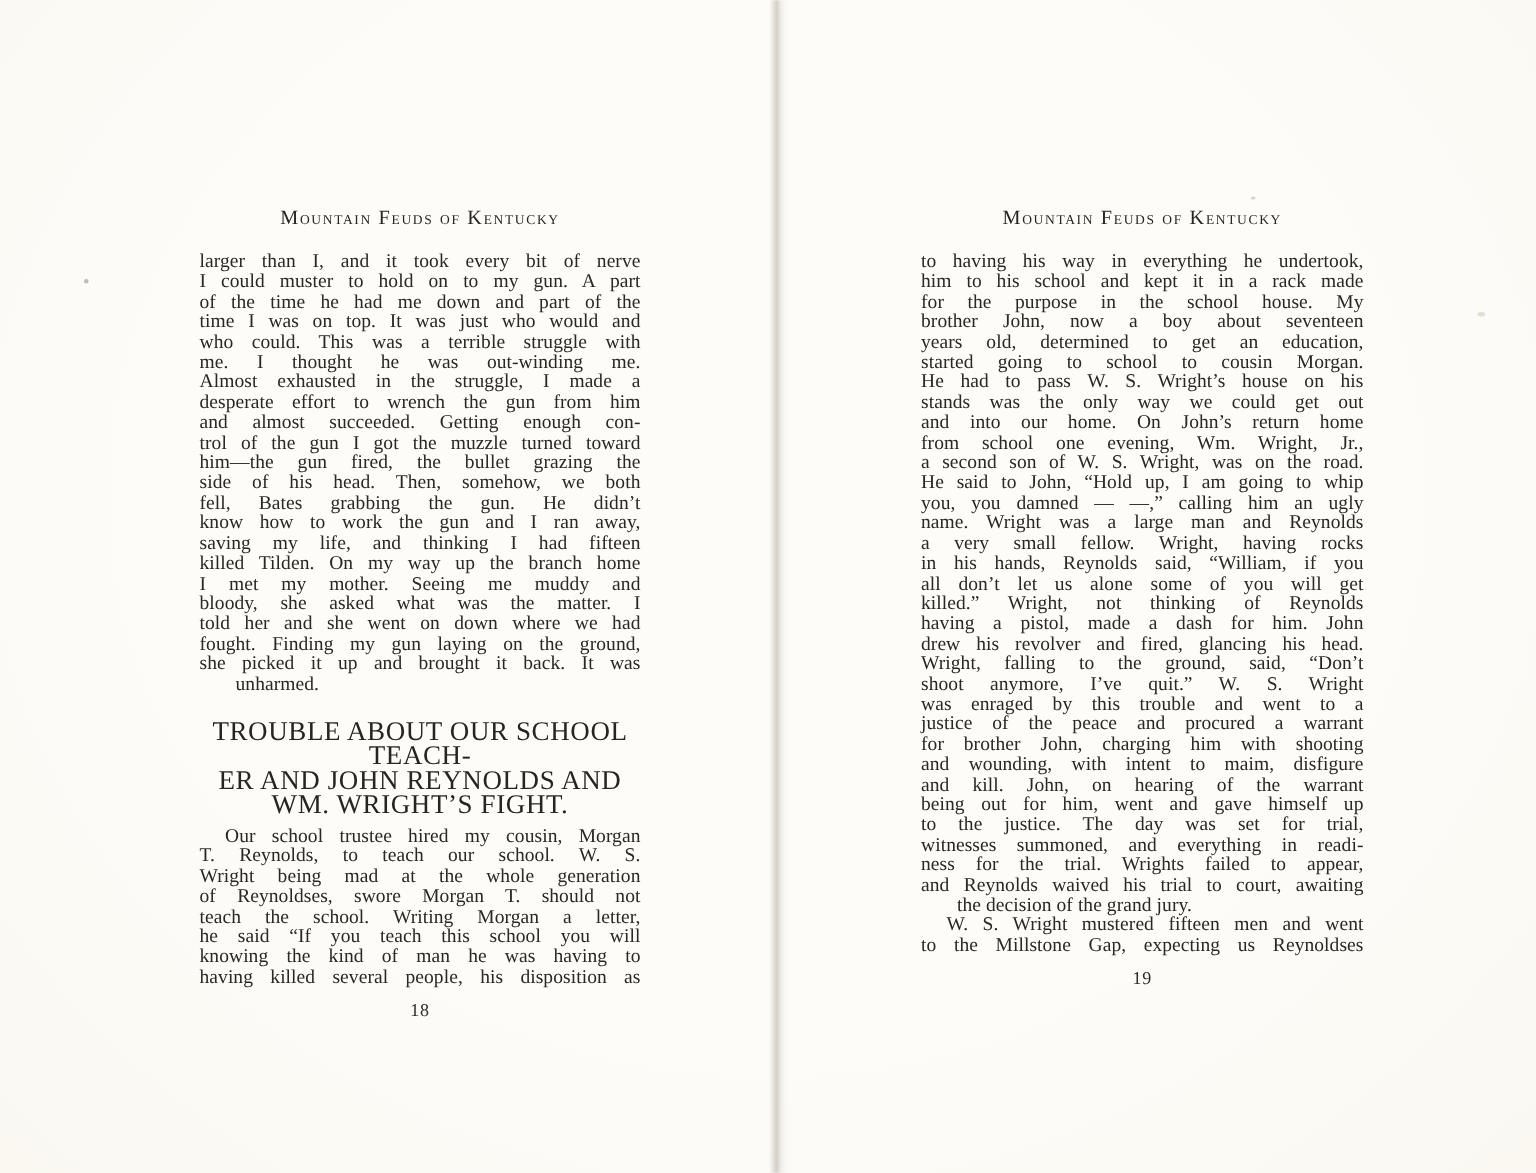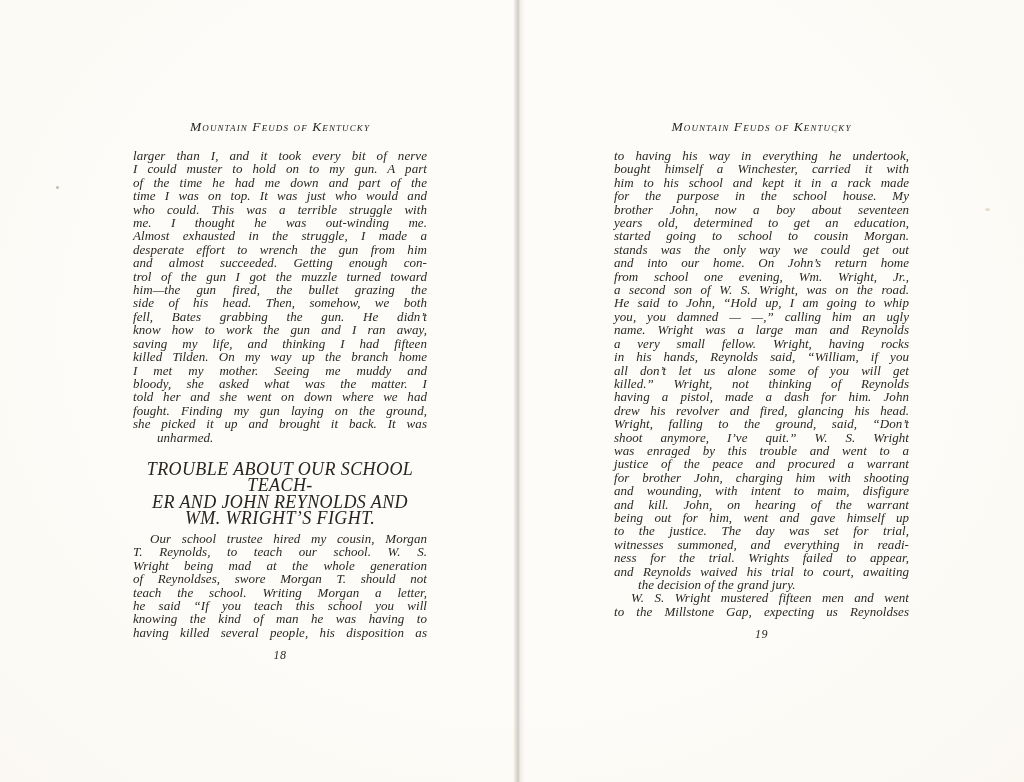--- a/index.html
+++ b/index.html
@@ -36,22 +36,21 @@
   .speck {
     position: absolute;
     border-radius: 50%;
   }
   .speck-1 { left: 56px;  top: 186px; width: 3px; height: 3px; background: rgba(120,112,100,0.45); }
   .speck-2 { left: 834px; top: 131px; width: 3px; height: 2px; background: rgba(140,132,118,0.35); }
   .speck-3 { left: 985px; top: 208px; width: 5px; height: 3px; background: rgba(205,185,150,0.45); }
 
   .book-page {
     position: absolute;
-    top: 120px;
-    font-style: italic;
+    top: 138px;
   }
   .page-left  { left: 133px; width: 294px; }
   .page-right { left: 614px; width: 295px; }
 
   .running-head {
     text-align: center;
     font-variant: small-caps;
     font-size: 13.5px;
     line-height: 14px;
     letter-spacing: 1.1px;
@@ -146,26 +145,26 @@
     </div>
 
   <div class="page-number">18</div>
 </div>
 
 <div class="book-page page-right">
   <div class="running-head">Mountain Feuds of Kentucky</div>
 
   <div class="body-text end-left">
       <div class="tline">to having his way in everything he undertook,</div>
-      <div class="tline">bought himself a Winchester, carried it with</div>
       <div class="tline">him to his school and kept it in a rack made</div>
       <div class="tline">for the purpose in the school house. My</div>
       <div class="tline">brother John, now a boy about seventeen</div>
       <div class="tline">years old, determined to get an education,</div>
       <div class="tline">started going to school to cousin Morgan.</div>
+      <div class="tline">He had to pass W. S. Wright’s house on his</div>
       <div class="tline">stands was the only way we could get out</div>
       <div class="tline">and into our home. On John’s return home</div>
       <div class="tline">from school one evening, Wm. Wright, Jr.,</div>
       <div class="tline">a second son of W. S. Wright, was on the road.</div>
       <div class="tline">He said to John, “Hold up, I am going to whip</div>
       <div class="tline">you, you damned — —,” calling him an ugly</div>
       <div class="tline">name. Wright was a large man and Reynolds</div>
       <div class="tline">a very small fellow. Wright, having rocks</div>
       <div class="tline">in his hands, Reynolds said, “William, if you</div>
       <div class="tline">all don’t let us alone some of you will get</div>

